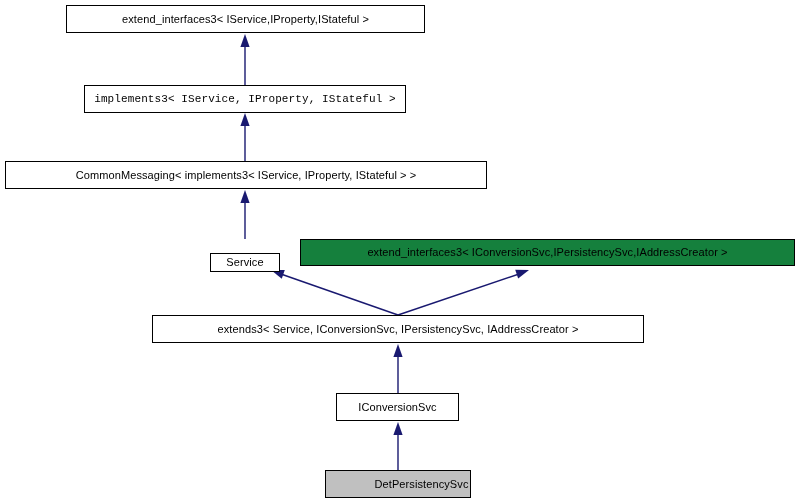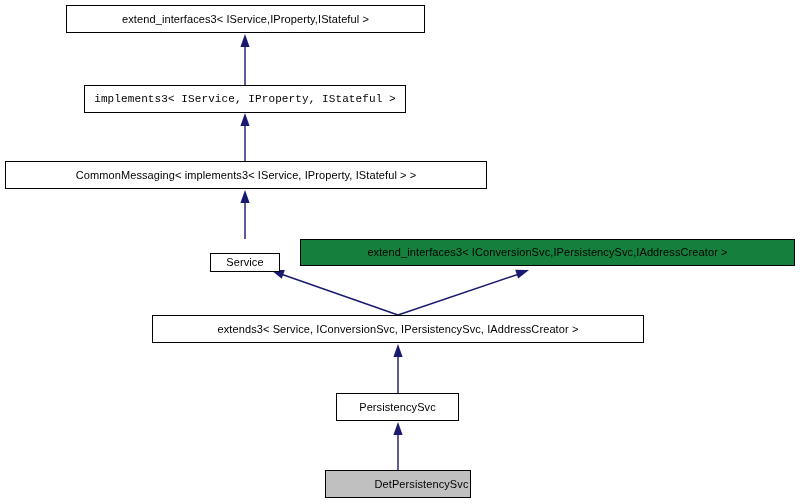--- a/index.html
+++ b/index.html
@@ -94,20 +94,20 @@
       <div class="node" style="left: 210px; top: 239px; width: 70px; height: 19px; border-color: rgb(0, 0, 0); background: rgb(255, 255, 255); color: rgb(0, 0, 0); margin-top: 14px;">
         <span class="node-label">Service</span>
       </div>
       <div class="node" style="left: 300px; top: 239px; width: 495px; height: 27px; border-color: rgb(0, 0, 0); background: #15803d; color: rgb(0, 0, 0);">
         <span class="node-label">extend_interfaces3&lt; IConversionSvc,IPersistencySvc,IAddressCreator &gt;</span>
       </div>
       <div class="node" style="left: 152px; top: 315px; width: 492px; height: 28px; border-color: rgb(0, 0, 0); background: rgb(255, 255, 255); color: rgb(0, 0, 0);">
         <span class="node-label">extends3&lt; Service, IConversionSvc, IPersistencySvc, IAddressCreator &gt;</span>
       </div>
       <div class="node" style="left: 336px; top: 393px; width: 123px; height: 28px; border-color: rgb(0, 0, 0); background: rgb(255, 255, 255); color: rgb(0, 0, 0);">
-        <span class="node-label">PersistencySvc</span>
+        <span class="node-label">IConversionSvc</span>
       </div>
       <div class="node highlight" style="left: 325px; top: 470px; width: 146px; height: 28px; border-color: rgb(0, 0, 0); background: rgb(192, 192, 192); color: rgb(0, 0, 0); padding-left: 47px;">
         <span class="node-label">DetPersistencySvc</span>
       </div>
     </div>
 
 </div>
 
 </body></html>

